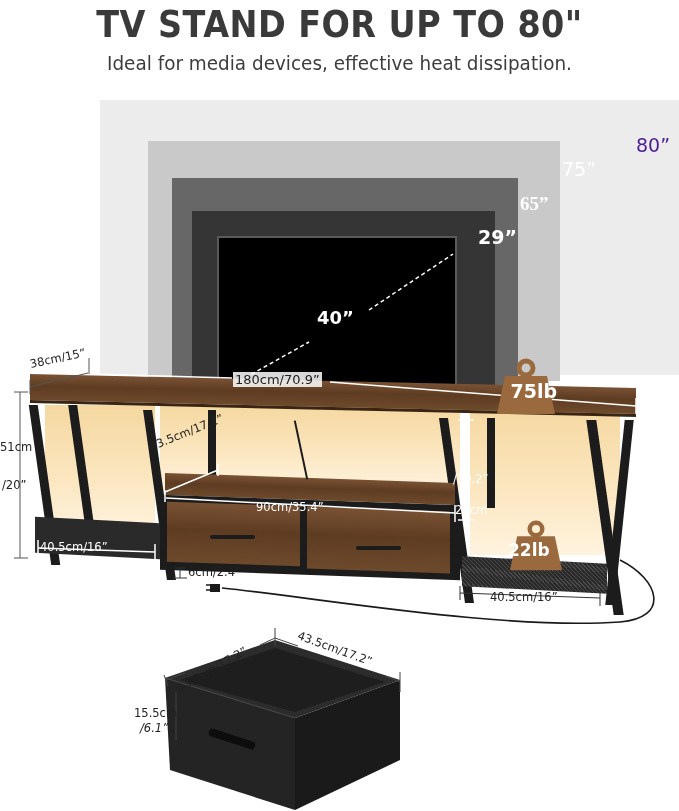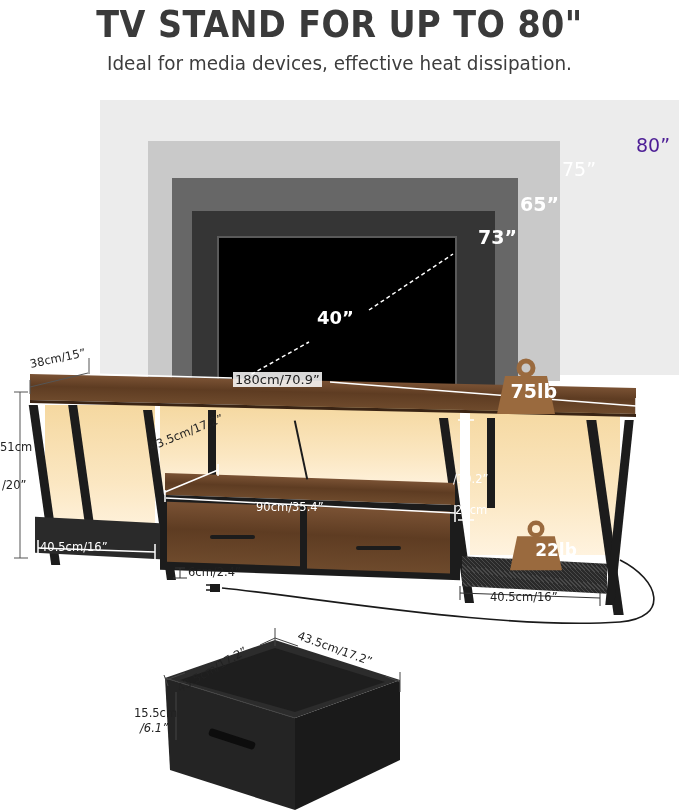--- a/index.html
+++ b/index.html
@@ -9,21 +9,21 @@
   .subtitle { left: 0; width: 679px; top: 48px; text-align: center; font-family: "DejaVu Sans", sans-serif; font-size: 20px; color: #3d3d3d; line-height: 30px; transform: scaleX(0.92); transform-origin: center; }
   .screen { position: absolute; }
   .s80 { left: 100px; top: 100px; width: 579px; height: 275px; background: #ececec; }
   .s75 { left: 148px; top: 141px; width: 412px; height: 240px; background: #c9c9c9; }
   .s65 { left: 172px; top: 178px; width: 346px; height: 210px; background: #676767; }
   .s55 { left: 192px; top: 211px; width: 303px; height: 190px; background: #353535; }
   .tv { left: 217px; top: 236px; width: 240px; height: 155px; background: #000; border: 2px solid #5a5a5a; box-sizing: border-box; }
   .size-label { font-family: "DejaVu Sans", sans-serif; font-weight: bold; font-size: 19px; color: #fff; }
   .l80 { left: 636px; top: 114px; color: #4c1d95; font-weight: normal; font-size: 19px; margin-top: 20px; }
   .l75 { left: 562px; top: 158px; color: #fff; font-weight: normal; }
-  .l65 { left: 520px; top: 193px; }
+  .l65 { left: 520px; top: 193px; font-family: Liberation Serif, serif; }
   .l55 { left: 478px; top: 226px; }
   .l40 { left: 317px; top: 307px; font-size: 18px; }
   .diag { left: 225px; top: 250px; width: 230px; height: 140px; }
   .dim { font-family: "DejaVu Sans", sans-serif; font-size: 11.5px; color: #222; white-space: nowrap; }
   .dim-w { color: #fff; }
   .wood { background: linear-gradient(180deg, #7a5234 0%, #5e3c22 45%, #6e4a2c 100%); }
   .frame { background: #1c1c1c; }
   .glow { background: linear-gradient(180deg, #f5d8a0 0%, #fbe7c2 60%, #fff3df 100%); }
   .badge { width: 62px; height: 58px; }
 </style>
@@ -43,21 +43,21 @@
   <line x1="2" y1="138" x2="84" y2="92" stroke="#fff" stroke-width="1.5" stroke-dasharray="4,3"></line>
   <line x1="144" y1="60" x2="228" y2="4" stroke="#fff" stroke-width="1.5" stroke-dasharray="4,3"></line>
 </svg>
 
 <div class="abs frame" style="left:232px;top:388px;width:3px;height:16px;transform:rotate(20deg);"></div>
 <div class="abs frame" style="left:428px;top:388px;width:3px;height:16px;transform:rotate(-20deg);"></div>
 
 <div class="abs size-label l80">80”</div>
 <div class="abs size-label l75">75”</div>
 <div class="abs size-label l65">65”</div>
-<div class="abs size-label l55">73”</div>
+<div class="abs size-label l55">29”</div>
 <div class="abs size-label l40">40”</div>
 
 <div class="abs glow" style="left:45px;top:405px;width:110px;height:130px;"></div>
 <div class="abs glow" style="left:160px;top:405px;width:300px;height:85px;"></div>
 <div class="abs glow" style="left:470px;top:405px;width:150px;height:150px;"></div>
 
 <div class="abs wood" style="left:30px;top:381px;width:606px;height:26px;transform:skewY(1.3deg);border-bottom:3px solid #3a2414;"></div>
 
 <div class="abs frame" style="left:40px;top:405px;width:9px;height:160px;transform:skewX(8deg);"></div>
 <div class="abs frame" style="left:78px;top:405px;width:9px;height:140px;transform:skewX(8deg);"></div>
@@ -138,21 +138,21 @@
     <circle cx="31" cy="10" r="7" fill="none" stroke="#9a6a3e" stroke-width="5"></circle>
     <path d="M10 18 L52 18 L60 56 L2 56 Z" fill="#9a6a3e"></path>
   </svg>
   <div class="abs" style="left:0;top:22px;width:62px;text-align:right;font-weight:bold;font-size:19px;color:#fff;">75lb</div>
 </div>
 <div class="abs badge" style="left:508px;top:520px;">
   <svg width="56" height="52" viewBox="0 0 62 58">
     <circle cx="31" cy="10" r="7" fill="none" stroke="#9a6a3e" stroke-width="5"></circle>
     <path d="M10 18 L52 18 L60 56 L2 56 Z" fill="#9a6a3e"></path>
   </svg>
-  <div class="abs" style="left:0;top:20px;width:56px;text-align:center;font-weight:bold;font-size:17px;color:#fff;margin-left:20px;">22lb</div>
+  <div class="abs" style="left:0;top:20px;width:56px;font-weight:bold;font-size:17px;color:#fff;">22lb</div>
 </div>
 
 <svg class="abs" style="left:160px;top:640px;" width="245" height="170" viewBox="0 0 245 170">
   <polygon points="5,38 115,0 240,40 135,78" fill="#2c2c2c"></polygon>
   <polygon points="20,40 115,8 225,42 135,72" fill="#1e1e1e"></polygon>
   <polygon points="5,38 135,78 135,170 10,130" fill="#242424"></polygon>
   <polygon points="135,78 240,40 240,120 135,170" fill="#1a1a1a"></polygon>
   <line x1="5" y1="38" x2="135" y2="78" stroke="#444" stroke-width="1"></line>
   <rect x="48" y="95" width="48" height="8" rx="3" fill="#0d0d0d" transform="rotate(18 72 99)"></rect>
 </svg>

